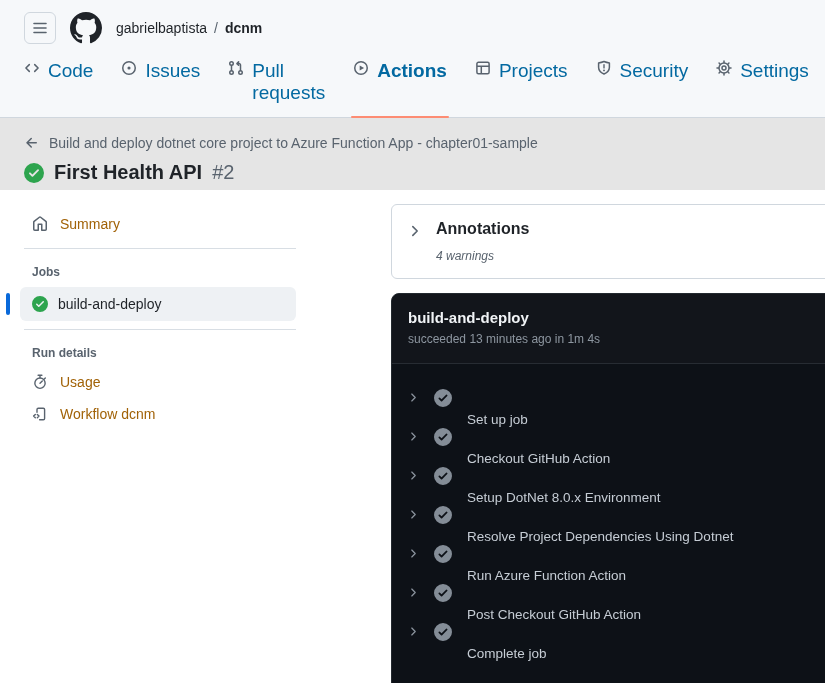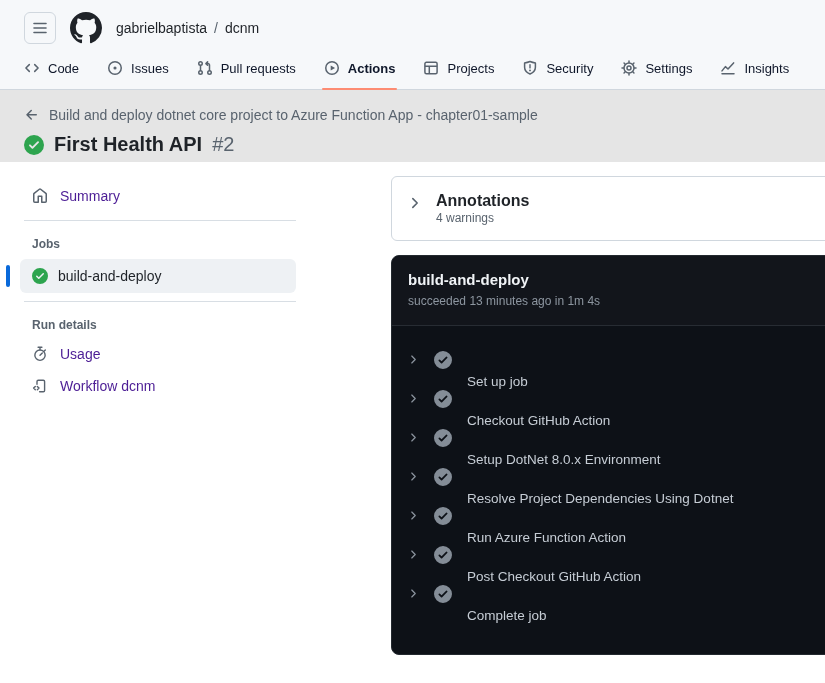--- a/index.html
+++ b/index.html
@@ -7,60 +7,60 @@
     font-family:"Liberation Sans","DejaVu Sans",sans-serif; color:#1f2328; }
 
   
   .app-header { background:#f6f8fa; }
   .header-row1 { display:flex; align-items:center; gap:14px; padding:12px 16px 6px 16px;margin-left:8px; }
   .hamburger-btn { width:32px; height:32px; border:1px solid #d0d7de; border-radius:6px;
     background:transparent; display:flex; align-items:center; justify-content:center; cursor:pointer; }
   .gh-logo { width:32px; height:32px; color:#1f2328; }
   .crumb { font-size:14px; display:flex; align-items:center; gap:7px; }
   .crumb .sep { color:#59636e; }
-  .crumb .repo { font-weight:400; }
+  .crumb .repo { font-weight:700; }
 
   .nav-row { display:flex; align-items:stretch; padding:0 10px; border-bottom:1px solid #d0d7de; }
-  .tab { position:relative; display:flex; align-items:flex-end; gap:8px; padding:10px 10px 13px 10px;
-    margin:0 4px; font-size:13px; color:#0f172a; text-decoration:none; cursor:pointer; }
+  .tab { position:relative; display:flex; align-items:flex-start; gap:8px; padding:10px 10px 13px 10px;
+    margin:0 4px; font-size:19px; color:#0369a1; text-decoration:none; cursor:pointer; }
   .tab .t-icon { width:16px; height:16px; color:#59636e; flex:0 0 auto; }
   .tab.active { font-weight:600; }
   .tab.active::after { content:''; position:absolute; left:8px; right:8px; bottom:-1px;
     height:2px; border-radius:3px; background:#fd8c73; }
 
   
   .run-header { padding:17px 24px 6px 24px; background:#e5e5e5; }
   .wf-breadcrumb { display:flex; align-items:center; gap:9px; font-size:14px; color:#59636e; cursor:pointer; }
   .wf-breadcrumb .b-icon { width:16px; height:16px; color:#59636e; flex:0 0 auto; }
   .run-title-row { display:flex; align-items:center; gap:10px; margin-top:10px; }
   .run-title-row .status-icon { width:20px; height:20px; color:#2da44e; flex:0 0 auto; }
   .run-title { font-size:20px; font-weight:700; color:#1f2328; }
   .run-number { font-size:20px; font-weight:400; color:#59636e; }
 
   
   .content { display:flex; gap:48px; padding:14px 0 0 24px; }
 
   .sidebar { width:272px; flex:0 0 auto; padding-top:4px; }
   .side-item { display:flex; align-items:center; gap:12px; padding:8px; font-size:14px;
-    color:#4c1d95; border-radius:6px; cursor:pointer; }
+    color:#a16207; border-radius:6px; cursor:pointer; }
   .side-item .s-icon { width:16px; height:16px; color:#59636e; flex:0 0 auto; }
   .side-divider { border:none; border-top:1px solid #d8dee4; margin:8px 0; }
   .side-section-label { font-size:12px; font-weight:600; color:#59636e; padding:8px 8px 6px 8px; }
   .job-item { position:relative; display:flex; align-items:center; gap:10px; margin:2px 0 2px -4px;
     padding:9px 12px; background:#eef1f4; border-radius:6px; font-size:14px; color:#1f2328; cursor:pointer; }
   .job-item::before { content:''; position:absolute; left:-14px; top:50%; transform:translateY(-50%);
     width:4px; height:22px; border-radius:3px; background:#0969da; }
   .job-item .s-icon { width:16px; height:16px; color:#2da44e; flex:0 0 auto; }
 
   .main-col { flex:1 1 auto; min-width:0;padding-left:47px; }
   .annotations-card { width:calc(100% + 60px); border:1px solid #d0d7de; border-radius:6px;
     background:#fff; padding:15px 16px; display:flex; gap:14px; align-items:flex-start; }
   .annotations-card .chev { width:14px; height:14px; color:#59636e; margin-top:4px; flex:0 0 auto; cursor:pointer; }
   .annotations-title { font-size:16px; font-weight:700; color:#1f2328; }
-  .annotations-sub { font-size:12px; color:#59636e; margin-top:1px; }
+  .annotations-sub { font-size:12px; color:#59636e; margin-top:11px;font-style:italic; }
 
   .job-panel { width:calc(100% + 60px); margin-top:14px; background:#0d1117;
     border:1px solid #23292f; border-radius:8px; min-height:400px; }
   .job-panel-header { padding:15px 16px 17px 16px; background:#12151b;
     border-bottom:1px solid #272c33; border-radius:8px 8px 0 0; }
   .job-panel-title { font-size:15px; font-weight:700; color:#f0f3f6; }
   .job-panel-sub { font-size:12px; color:#8d96a0; margin-top:6px; }
   .steps { padding:14px 16px 28px 16px; }
   .step-row { display:flex; align-items:center; gap:15px; height:39px; cursor:pointer; }
   .step-row .chev { width:11px; height:11px; color:#8b949e; flex:0 0 auto; }

